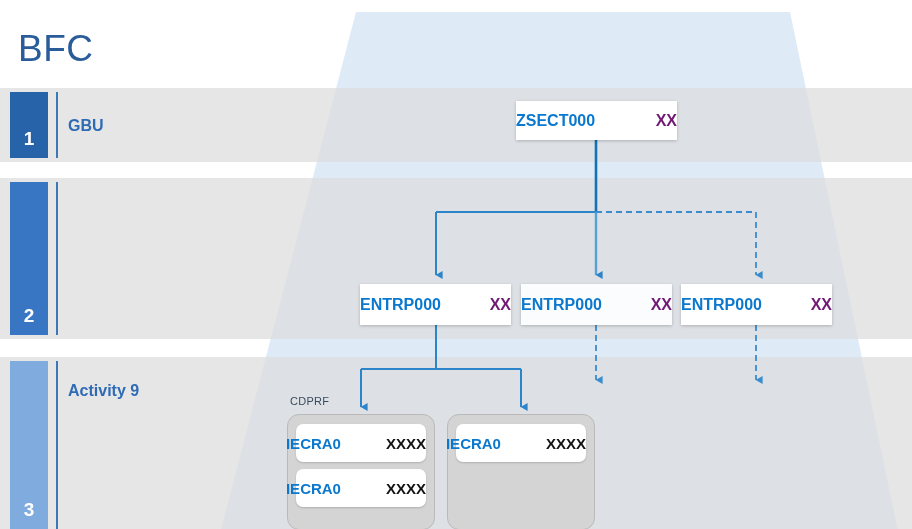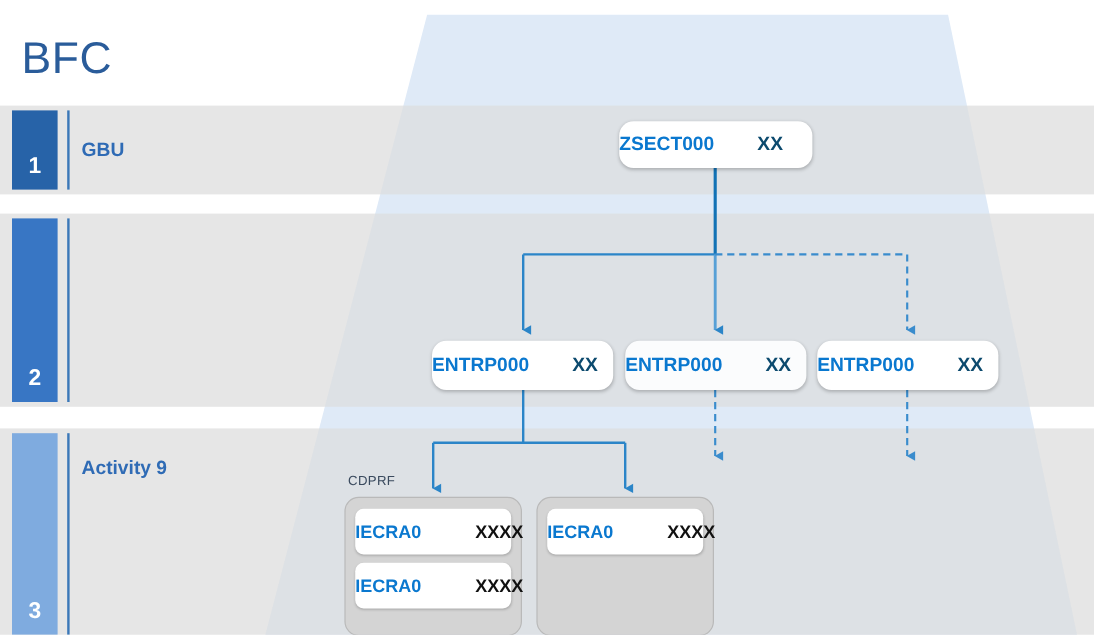--- a/index.html
+++ b/index.html
@@ -48,35 +48,35 @@
   
   .group-box{position:absolute;z-index:4;background:#d4d4d4;border:1px solid #b9b9b9;
              border-radius:12px;box-sizing:border-box;}
   #group-a{left:287px;top:402px;width:148px;height:116px;}
   #group-b{left:447px;top:402px;width:148px;height:116px;}
 
   .cdprf{position:absolute;z-index:6;color:#3a4a5e;font-size:11px;font-weight:400;letter-spacing:.3px;}
   #cdprf-label{left:290px;top:383px;}
 
   
-  .node{position:absolute;z-index:5;background:#ffffff;border-radius:12px;
+  .node{position:absolute;z-index:5;background:#ffffff;border-radius:0;
         box-shadow:0 1px 3px rgba(0,0,0,.22);
-        display:flex;align-items:center;justify-content:flex-start;
+        display:flex;align-items:center;justify-content:space-between;
         font-size:16px;font-weight:700;white-space:nowrap;box-sizing:border-box;}
   .node .pre{color:#0a78cf;}
-  .node .suf{color:#0c4a6e;padding-left:36px;}
+  .node .suf{color:#701a75;padding-left:36px;}
 
   #node-zsect {left:516px;top:89px;width:161px;height:39px;}
   #node-entrp1{left:360px;top:272px;width:151px;height:41px;}
   #node-entrp2{left:521px;top:272px;width:151px;height:41px;background:#fbfcfd;}
   #node-entrp3{left:681px;top:272px;width:151px;height:41px;}
 
   .subnode{position:absolute;z-index:6;background:#ffffff;border-radius:7px;
         box-shadow:0 1px 2px rgba(0,0,0,.18);
-        display:flex;align-items:center;justify-content:flex-start;
+        display:flex;align-items:center;justify-content:flex-end;
         font-size:15px;font-weight:700;white-space:nowrap;box-sizing:border-box;}
   .subnode .pre{color:#0a78cf;}
   .subnode .suf{color:#111111;margin-left:45px;}
   #node-iec1{left:296px;top:412px;width:130px;height:38px;}
   #node-iec2{left:296px;top:457px;width:130px;height:38px;}
   #node-iec3{left:456px;top:412px;width:130px;height:38px;}
 </style>
 </head>
 <body>
 

